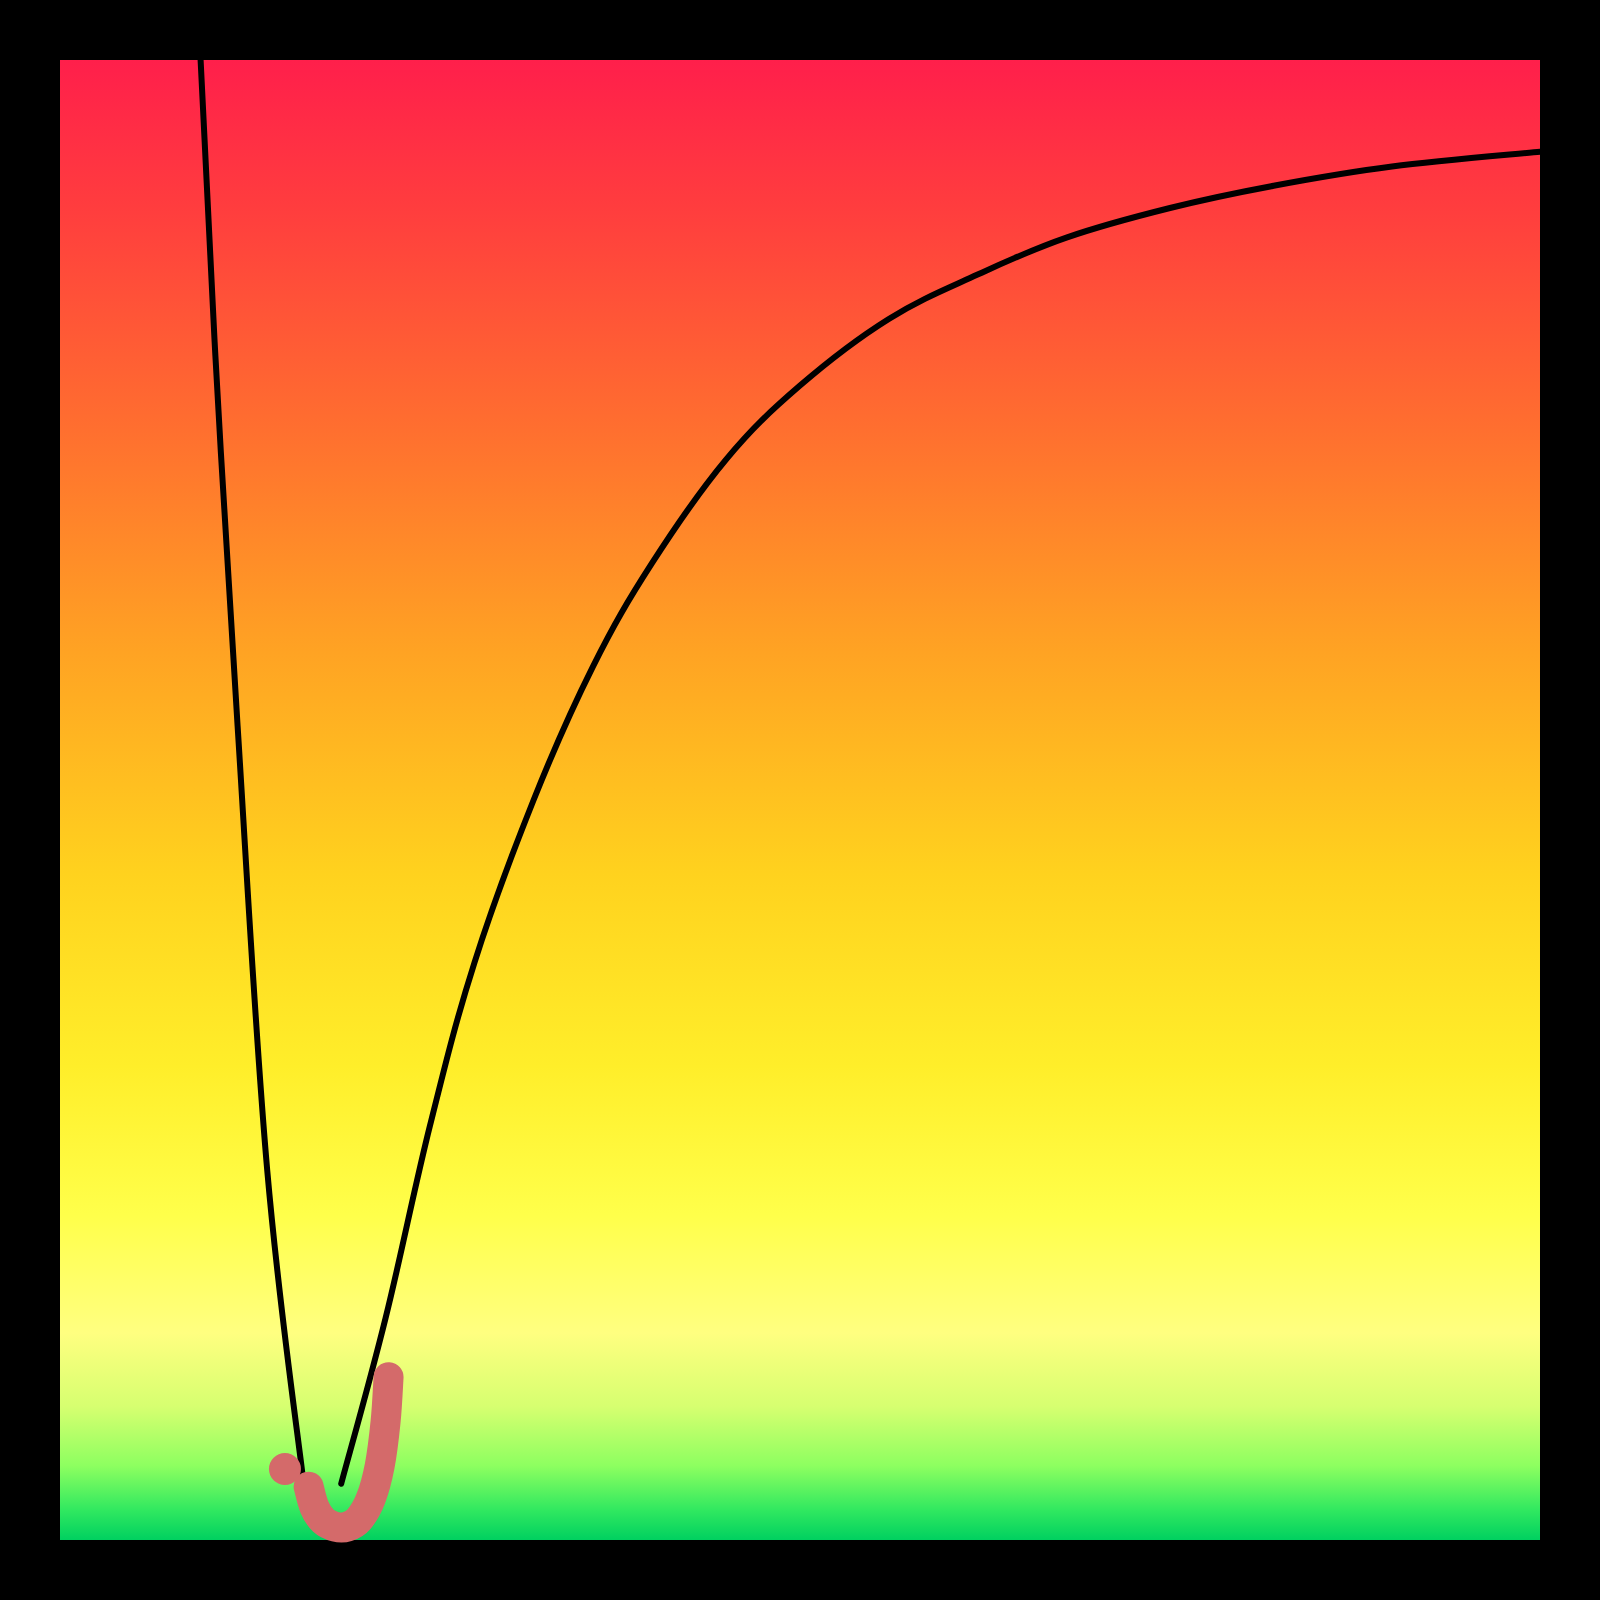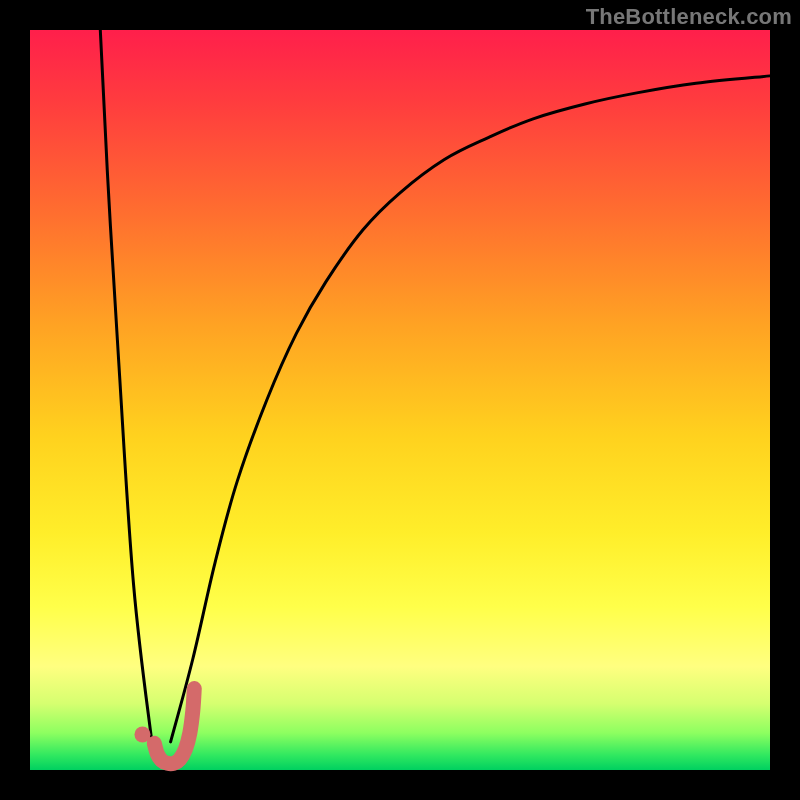--- a/index.html
+++ b/index.html
@@ -66,14 +66,13 @@
     <g id="svg-series">
         <path d="M 100.3 30 C 101.632 56.63999999999999, 104.37 118.05999999999997, 107.7 177.99999999999997 C 111.03 237.93999999999997, 114.13799999999999 289.73999999999995, 118.8 362.99999999999994 C 123.462 436.25999999999993, 127.60600000000002 516.402, 133.60000000000002 585 C 139.59400000000002 653.598, 148.77 715.462, 152.10000000000002 744.1" fill="none" stroke="#000" stroke-width="3" stroke-linecap="round"></path>
         <path d="M 170.6 741.88 C 174.596 726.9616, 184.80800000000002 691.2344, 192.8 659 C 200.792 626.7656, 207.008 594.7679999999999, 215 562.8 C 222.992 530.832, 227.876 510.70399999999995, 237.20000000000002 481.4 C 246.52400000000003 452.096, 256.144 426.64, 266.8 400 C 277.456 373.36, 285.74399999999997 354.71200000000005, 296.4 333.40000000000003 C 307.056 312.088, 314.012 300.248, 326 281.59999999999997 C 337.988 262.95199999999994, 349.68 245.78400000000002, 363 229.8 C 376.32 213.816, 385.348 205.45399999999998, 400 192.79999999999998 C 414.652 180.146, 428.41600000000005 169.49, 444.40000000000003 159.50000000000003 C 460.384 149.51000000000005, 472.81600000000003 144.626, 488.8 137.3 C 504.784 129.97400000000002, 515.884 124.794, 533.2 118.8 C 550.5160000000001 112.806, 566.352 108.66199999999999, 585 103.99999999999999 C 603.648 99.33799999999998, 616.8199999999999 96.62959999999997, 636.8 92.89999999999998 C 656.78 89.17039999999999, 672.024 86.34360000000004, 696 83.28000000000004 C 719.976 80.21640000000005, 756.68 77.21200000000005, 770 75.88000000000004" fill="none" stroke="#000" stroke-width="3" stroke-linecap="round"></path>
         <path d="M 154.32 743.36 C 154.8528 745.2248, 155.94799999999998 750.6564000000001, 157.27999999999997 753.72 C 158.61199999999997 756.7836, 159.85520000000002 758.6484, 161.72000000000003 760.38 C 163.58480000000003 762.1116, 165.50880000000004 762.8072000000001, 167.64000000000001 763.34 C 169.7712 763.8728, 171.42879999999997 764.0060000000001, 173.55999999999997 763.34 C 175.69119999999998 762.674, 177.34879999999998 762.1708, 179.48 759.64 C 181.6112 757.1092, 183.5352 754.0752, 185.4 749.28 C 187.2648 744.4848, 188.50800000000004 739.9264, 189.84000000000003 733 C 191.17200000000003 726.0736, 192.00080000000003 718.792, 192.8 710.8000000000001 C 193.5992 702.8080000000001, 194.0136 692.596, 194.28 688.6" fill="none" stroke="#d46a6a" stroke-width="15" stroke-linecap="round" stroke-linejoin="round"></path>
       </g>
     <g id="svg-points">
         <circle cx="142.48000000000002" cy="734.48" r="8" fill="#d46a6a"></circle>
       </g>
   </svg>
 
-  <div class="watermark">TheBottleneck.com</div>
 </div>
 
 </body></html>

